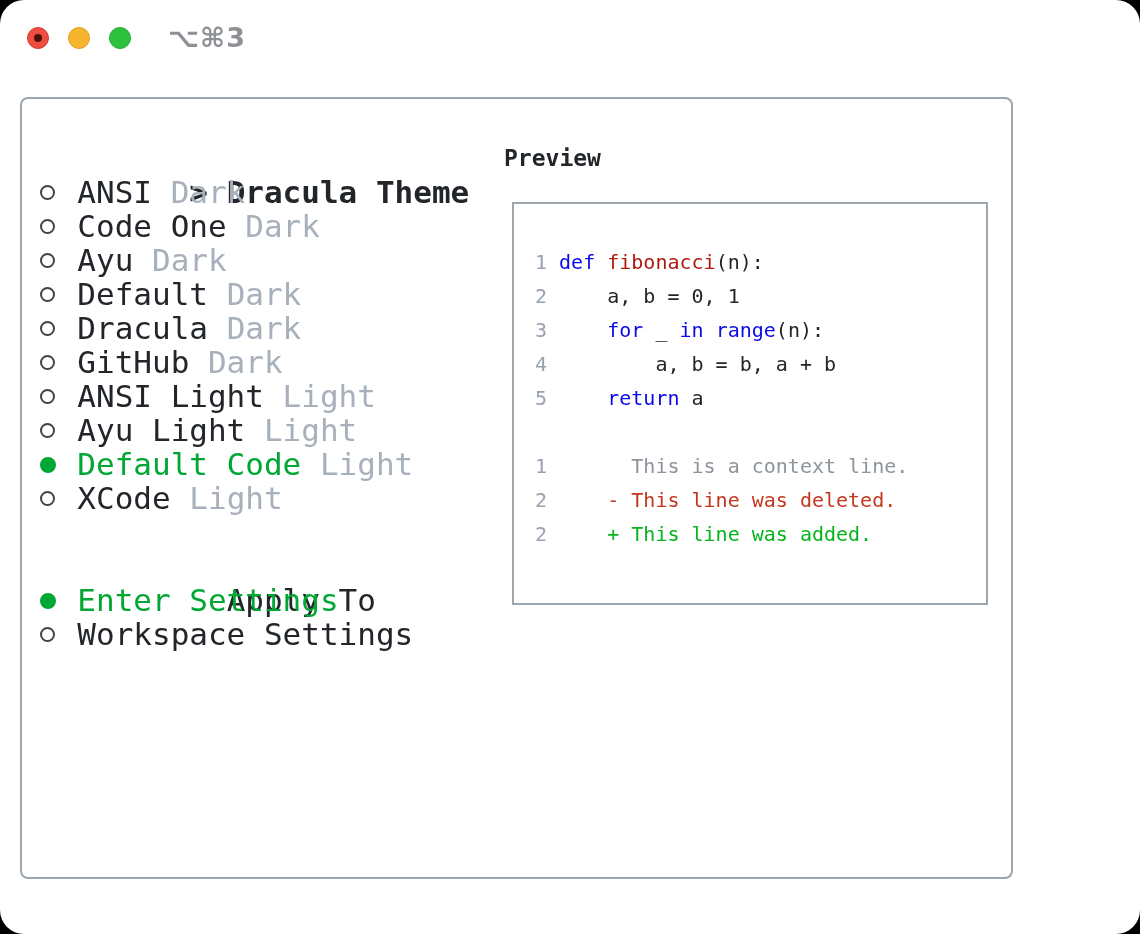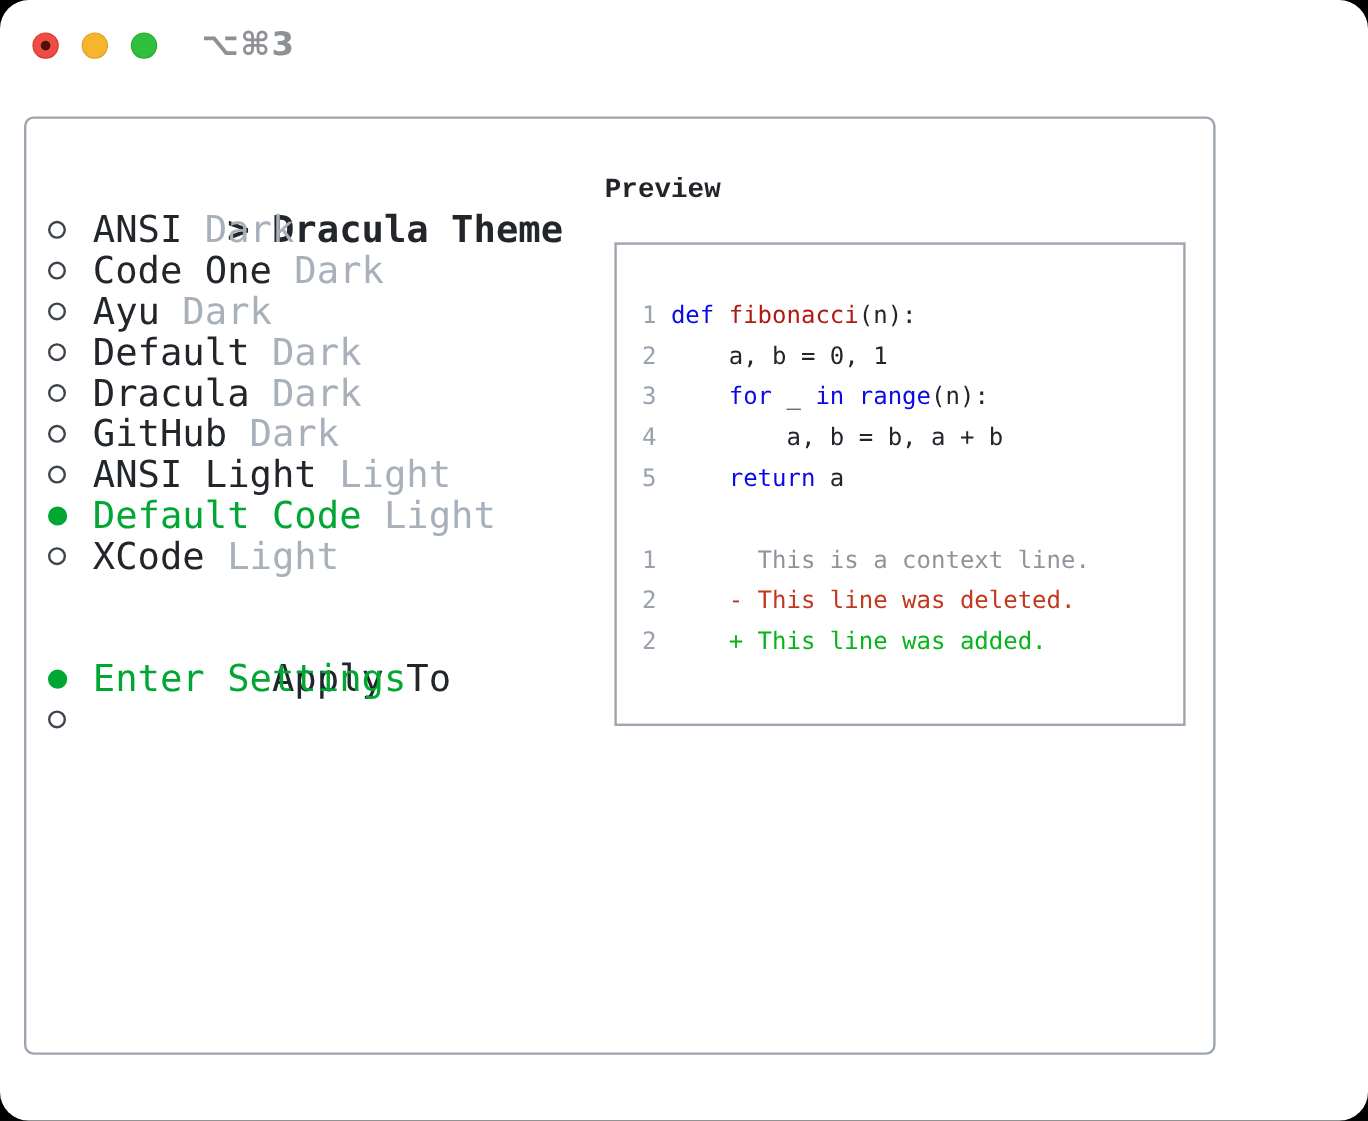--- a/index.html
+++ b/index.html
@@ -100,21 +100,20 @@
     white-space: normal;
   }
   
   .preview-title {
     position: absolute;
     left: 482px; top: 42px;
     font-size: 23px;
     line-height: 34px;
     font-weight: 700;
     color: var(--text, #22262b);
-    font-family: Liberation Mono, monospace;
   }
   .preview-box {
     position: absolute;
     left: 490px; top: 103px;
     width: 476px; height: 403px;
     box-sizing: border-box;
     border: 2px solid var(--border, #9da5af);
     background: #ffffff;
     overflow: hidden;
   }
@@ -158,33 +157,34 @@
       </div>
 
       <div id="theme-list">
           <div class="row"><span class="prefix"><span class="radio"></span></span><span class="">ANSI</span><span class="muted"> Dark</span></div>
           <div class="row"><span class="prefix"><span class="radio"></span></span><span class="">Code One</span><span class="muted"> Dark</span></div>
           <div class="row"><span class="prefix"><span class="radio"></span></span><span class="">Ayu</span><span class="muted"> Dark</span></div>
           <div class="row"><span class="prefix"><span class="radio"></span></span><span class="">Default</span><span class="muted"> Dark</span></div>
           <div class="row"><span class="prefix"><span class="radio"></span></span><span class="">Dracula</span><span class="muted"> Dark</span></div>
           <div class="row"><span class="prefix"><span class="radio"></span></span><span class="">GitHub</span><span class="muted"> Dark</span></div>
           <div class="row"><span class="prefix"><span class="radio"></span></span><span class="">ANSI Light</span><span class="muted"> Light</span></div>
+          <div class="row"><span class="prefix"><span class="radio"></span></span><span class="">Ayu Light</span><span class="muted"> Light</span></div>
           <div class="row"><span class="prefix"><span class="radio sel"></span></span><span class="green">Default Code</span><span class="muted"> Light</span></div>
           <div class="row"><span class="prefix"><span class="radio"></span></span><span class="">XCode</span><span class="muted"> Light</span></div>
         </div>
 
       <div class="row spacer"></div>
 
       <div class="row">
         <span class="prefix"></span><span>Apply To</span>
       </div>
 
       <div id="apply-list">
           <div class="row"><span class="prefix"><span class="radio sel"></span></span><span class="green">Enter Settings</span></div>
-          <div class="row"><span class="prefix"><span class="radio"></span></span></div>
+          <div class="row"><span class="prefix"><span class="radio"></span></span><span class="">Workspace Settings</span></div>
         </div>
 
       <div class="row spacer"></div>
 
     </div>
 
     <div class="preview-title">Preview</div>
 
     <div class="preview-box">
       <pre id="code"><div class="code-line"><span class="ln">1</span><span class="kw">def</span><span> </span><span class="fn">fibonacci</span><span>(n):</span></div><div class="code-line"><span class="ln">2</span><span>    a, b = 0, 1</span></div><div class="code-line"><span class="ln">3</span><span>    </span><span class="kw">for</span><span> _ </span><span class="kw">in</span><span> </span><span class="kw">range</span><span>(n):</span></div><div class="code-line"><span class="ln">4</span><span>        a, b = b, a + b</span></div><div class="code-line"><span class="ln">5</span><span>    </span><span class="kw">return</span><span> a</span></div><div class="code-line"><span class="ln"></span></div><div class="code-line"><span class="ln">1</span><span class="ctx">      This is a context line.</span></div><div class="code-line"><span class="ln">2</span><span class="del">    - This line was deleted.</span></div><div class="code-line"><span class="ln">2</span><span class="add">    + This line was added.</span></div></pre>

